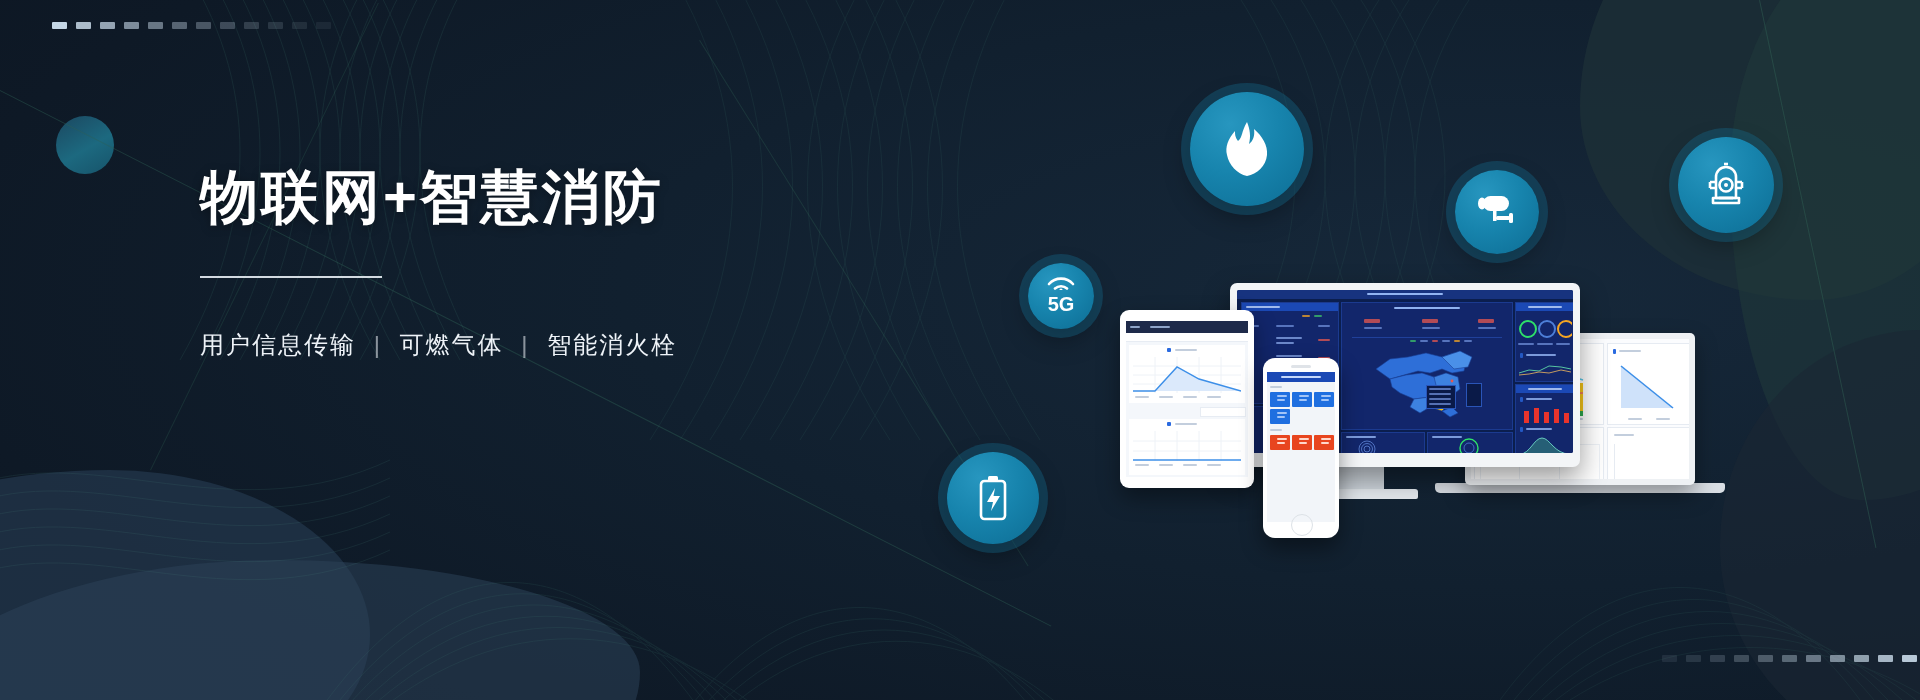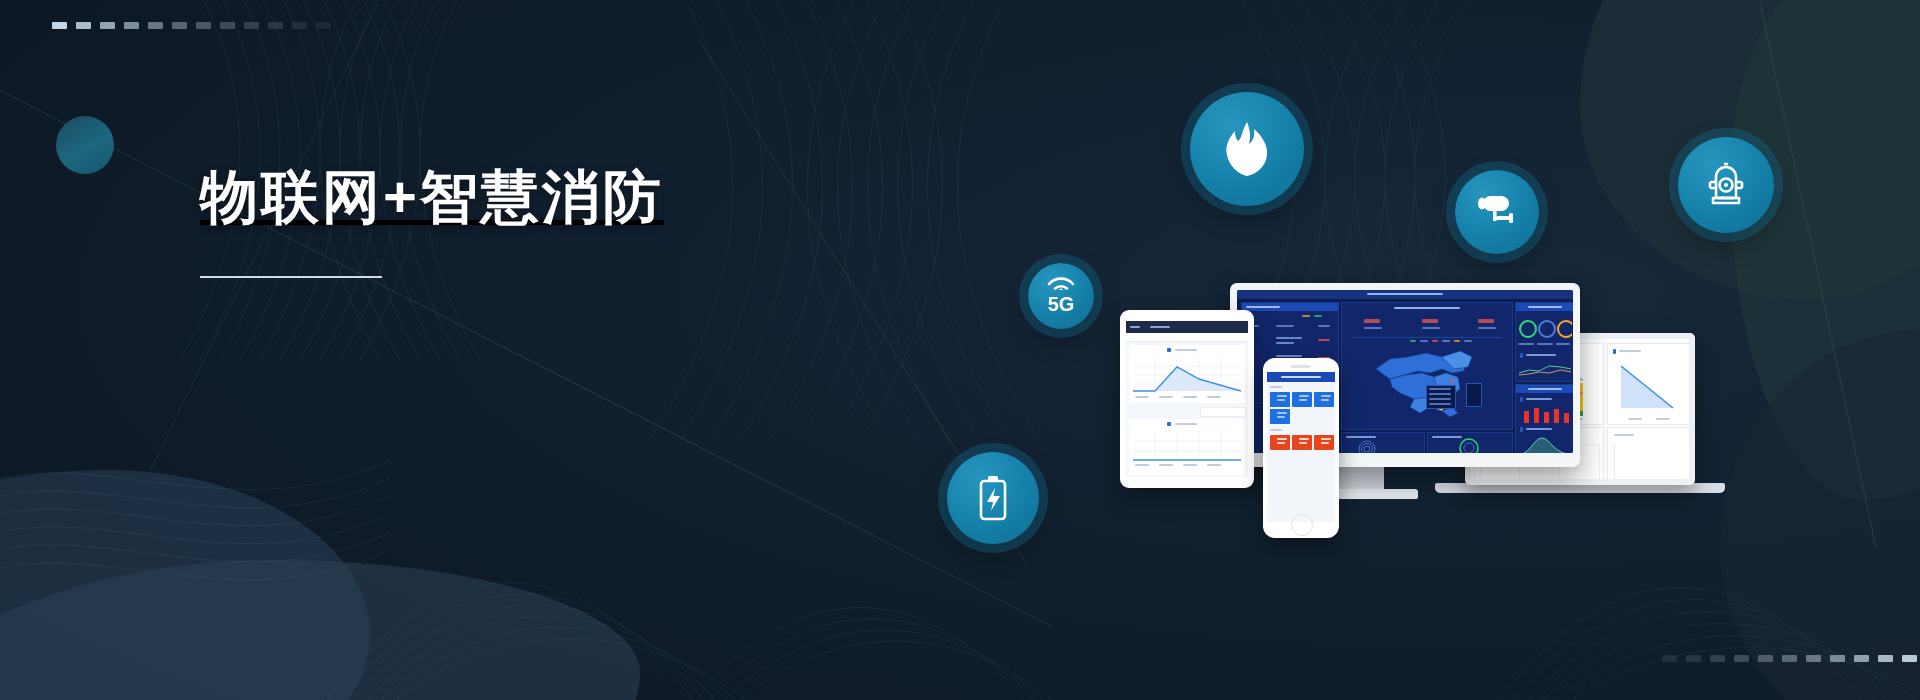--- a/index.html
+++ b/index.html
@@ -30,21 +30,21 @@
 
   
   .mesh{position:absolute;opacity:.16;}
   .mesh svg{display:block;}
 
   
   .dashrow{position:absolute;display:flex;gap:9px;align-items:center;}
   .dash{width:15px;height:7px;border-radius:1px;background:#cfe0ef;}
 
   
-  .copy{position:absolute;left:200px;top:165px;width:760px;text-decoration:underline;}
+  .copy{position:absolute;left:200px;top:165px;width:760px;}
   .title{font-size:58px;font-weight:700;color:#ffffff;letter-spacing:3px;line-height:1.1;
      white-space:nowrap;text-shadow:0 2px 10px rgba(0,0,0,.35);}
   .subtitle{margin-top:26px;font-size:33px;font-weight:300;color:#edf3f8;letter-spacing:7px;
      white-space:nowrap;}
   .rule{margin-top:47px;width:182px;height:2px;background:#e9eff5;opacity:.9;}
   .feats{margin-top:48px;}
   .featline{font-size:24px;color:#eef3f8;letter-spacing:2px;line-height:1.62;white-space:nowrap;font-weight:300;}
   .sep{opacity:.55;padding:0 9px;}
 
   
@@ -248,20 +248,27 @@
     <span class="dash" style="opacity:.66"></span>
     <span class="dash" style="opacity:.78"></span>
     <span class="dash" style="opacity:.88"></span>
 
   </div>
 
   <div class="copy">
     <div class="title">物联网+智慧消防</div>
     <div class="rule"></div>
     <div class="feats">
+      <div class="featline">
+        <span>用户信息传输</span>
+        <span class="sep">|</span>
+        <span>可燃气体</span>
+        <span class="sep">|</span>
+        <span>智能消火栓</span>
+      </div>
     </div>
   </div>
 
   <div class="badge b-flame">
     <svg width="52" height="58" viewBox="0 0 52 58">
       <path fill="#ffffff" d="M26 2 C 20 12 22 17 17 21 C 14 17 14 14 14 11 C 7 19 4 27 6 35
         C 8 45 16 54 26 56 C 36 54 45 46 46 35 C 47 25 41 16 33 9 C 34 16 32 21 28 24
         C 30 17 29 9 26 2 Z M26 30 C 24 34 22 36 22 40 C 22 45 25 48 27 48 C 30 48 33 45 33 40
         C 33 36 30 33 26 30 Z"></path>
     </svg>

